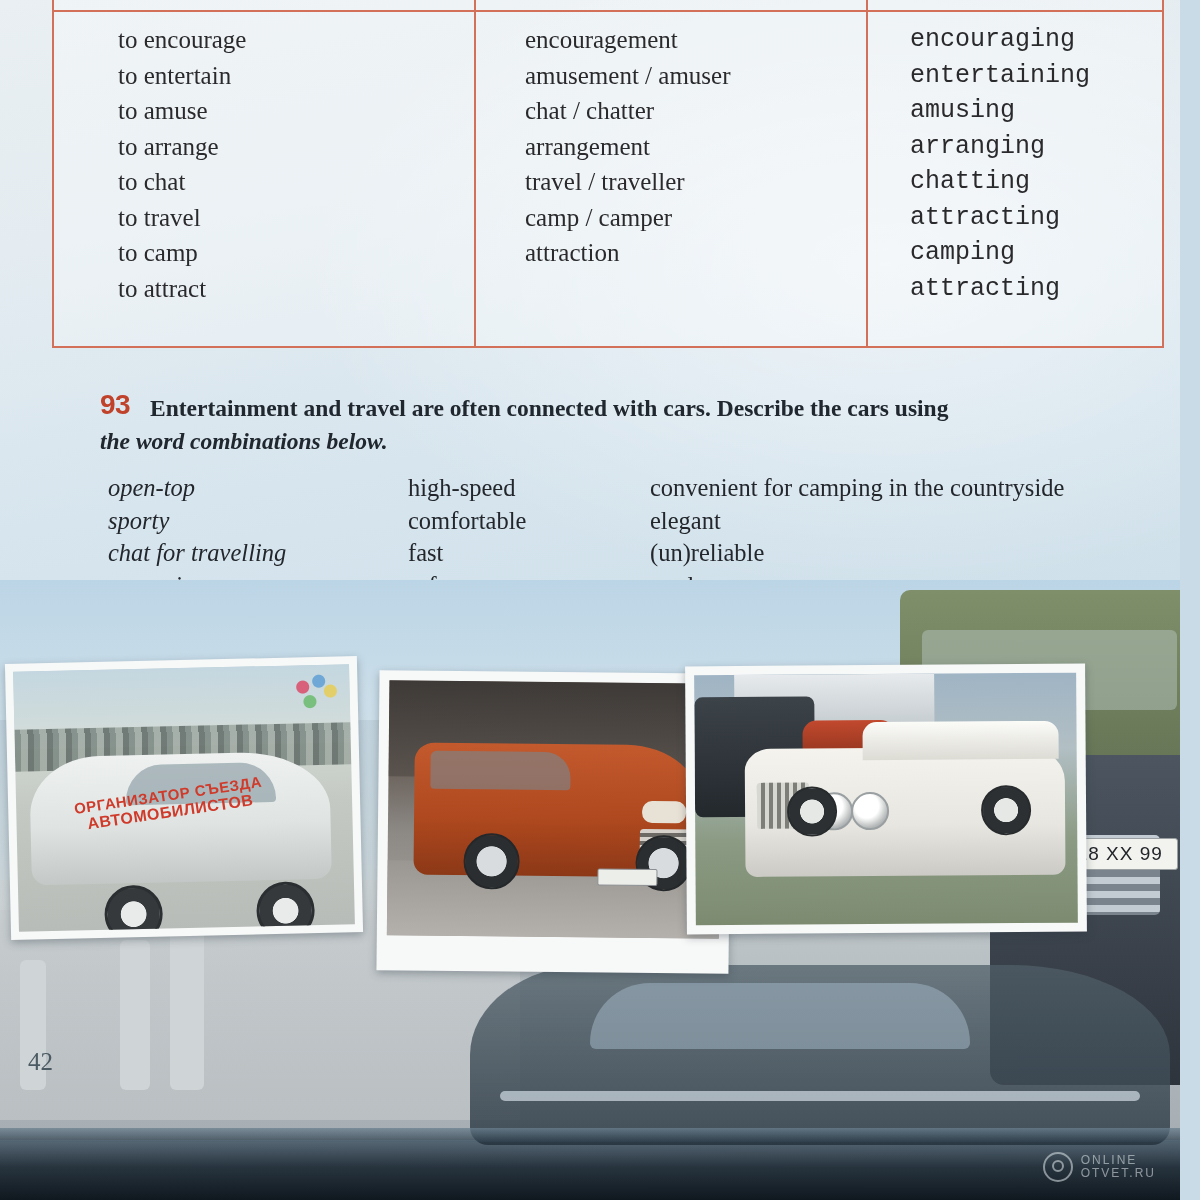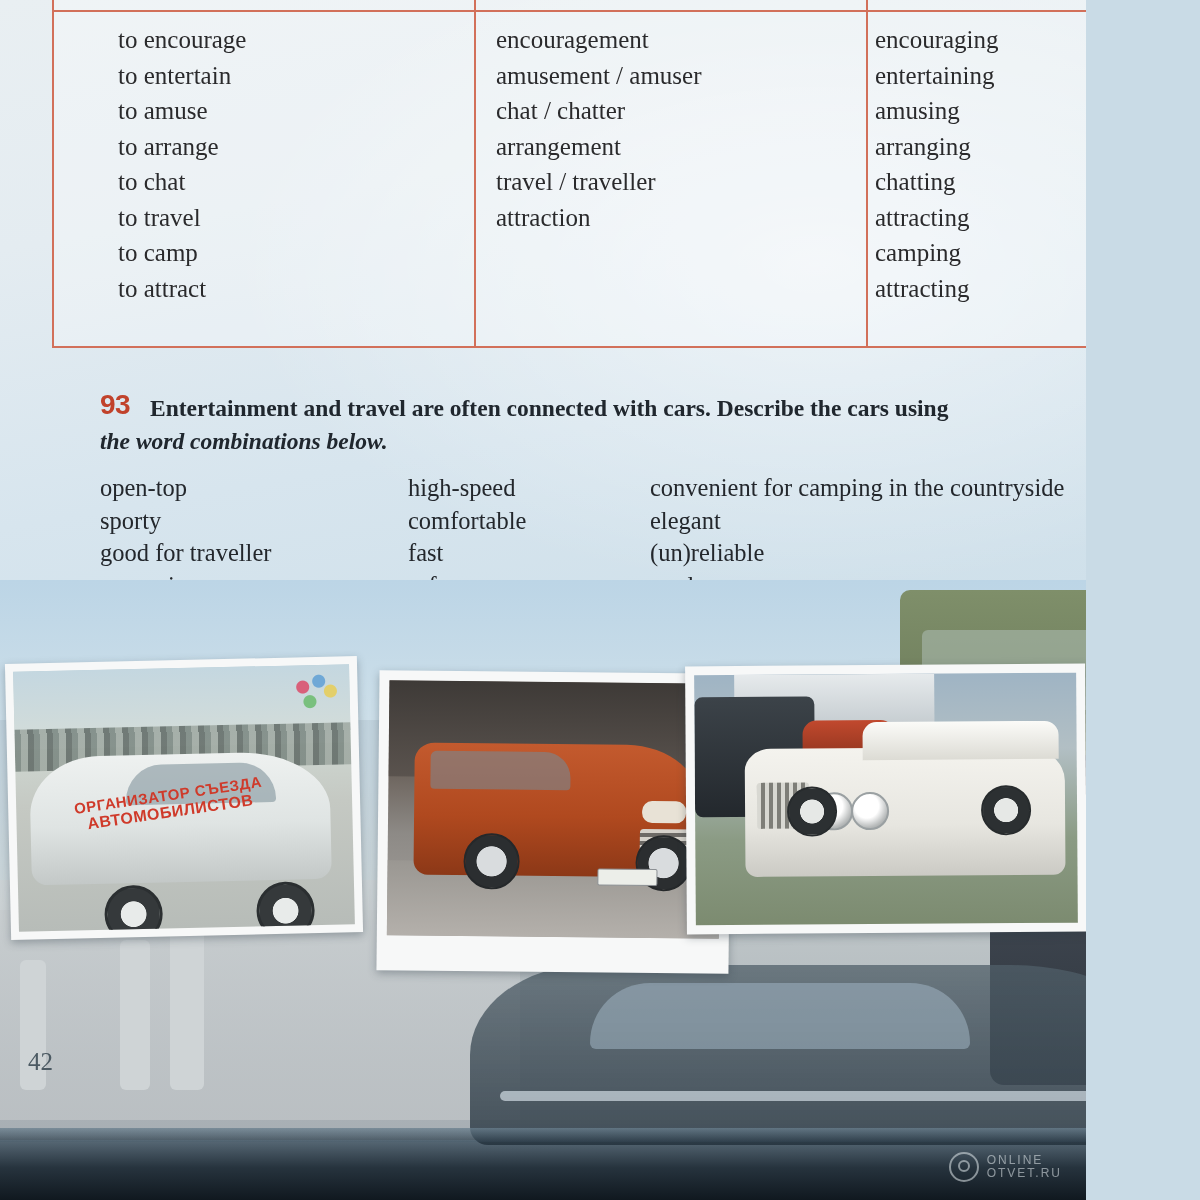--- a/index.html
+++ b/index.html
@@ -9,21 +9,21 @@
   body {
     width: 1200px;
     height: 1200px;
     overflow: hidden;
     font-family: "Liberation Serif", serif;
     background: #c9dbe6;
   }
 
   .page {
     position: relative;
-    width: 1086px;
+    width: 1180px;
     height: 1200px;
     background:
       radial-gradient(ellipse 900px 500px at 75% 22%, rgba(255,255,255,0.55), rgba(255,255,255,0) 65%),
       linear-gradient(170deg, #e9eff2 0%, #e4ecf1 18%, #d7e5ee 38%, #cfe0ea 56%, #c6d9e6 74%, #b9cfde 100%);
     overflow: hidden;
   }
 
   
   .table-block {
     position: absolute;
@@ -50,22 +50,22 @@
     top: 42px;
     height: 2px;
     background: #d2705a;
   }
 
   .col {
     position: absolute;
     top: 54px;
   }
   .col.c1 { left: 64px; }
-  .col.c2 { left: 442px; }
-  .col.c3 { left: 821px; }
+  .col.c2 { left: 471px; }
+  .col.c3 { left: 856px; font-family: Liberation Mono, monospace; }
 
   .col .cell {
     font-size: 25px;
     line-height: 35.5px;
     color: #2a2a2c;
     white-space: nowrap;
   }
 
   
   .ex-number {
@@ -99,21 +99,21 @@
   .words {
     position: absolute;
     left: 100px;
     top: 472px;
     width: 1090px;
   }
   .words .wcol {
     position: absolute;
     top: 0;
   }
-  .words .wcol.w1 { left: 0px; }
+  .words .wcol.w1 { left: 8px; font-style: italic; }
   .words .wcol.w2 { left: 308px; }
   .words .wcol.w3 { left: 550px; }
   .words .wrow {
     font-size: 24.5px;
     line-height: 32.5px;
     color: #23272c;
     white-space: nowrap;
   }
 
   
@@ -467,20 +467,21 @@
       <div class="cell">to camp</div>
       <div class="cell">to attract</div>
     </div>
 
     <div class="col c2">
       <div class="cell">encouragement</div>
       <div class="cell">amusement / amuser</div>
       <div class="cell">chat / chatter</div>
       <div class="cell">arrangement</div>
       <div class="cell">travel / traveller</div>
+      <div class="cell">camp / camper</div>
       <div class="cell">attraction</div>
     </div>
 
     <div class="col c3">
       <div class="cell">encouraging</div>
       <div class="cell">entertaining</div>
       <div class="cell">amusing</div>
       <div class="cell">arranging</div>
       <div class="cell">chatting</div>
       <div class="cell">attracting</div>
@@ -492,21 +493,21 @@
   <div class="ex-number">93</div>
   <div class="ex-text">
     <span>Entertainment and travel are often connected with cars. Describe the cars using</span>
     <span class="line2">the word combinations below.</span>
   </div>
 
   <div class="words">
     <div class="wcol w1">
       <div class="wrow">open-top</div>
       <div class="wrow">sporty</div>
-      <div class="wrow">good for traveller</div>
+      <div class="wrow">chat for travelling</div>
       <div class="wrow">expensive</div>
       <div class="wrow">legendary</div>
     </div>
     <div class="wcol w2">
       <div class="wrow">high-speed</div>
       <div class="wrow">comfortable</div>
       <div class="wrow">fast</div>
       <div class="wrow">safe</div>
       <div class="wrow">old-fashioned</div>
     </div>

